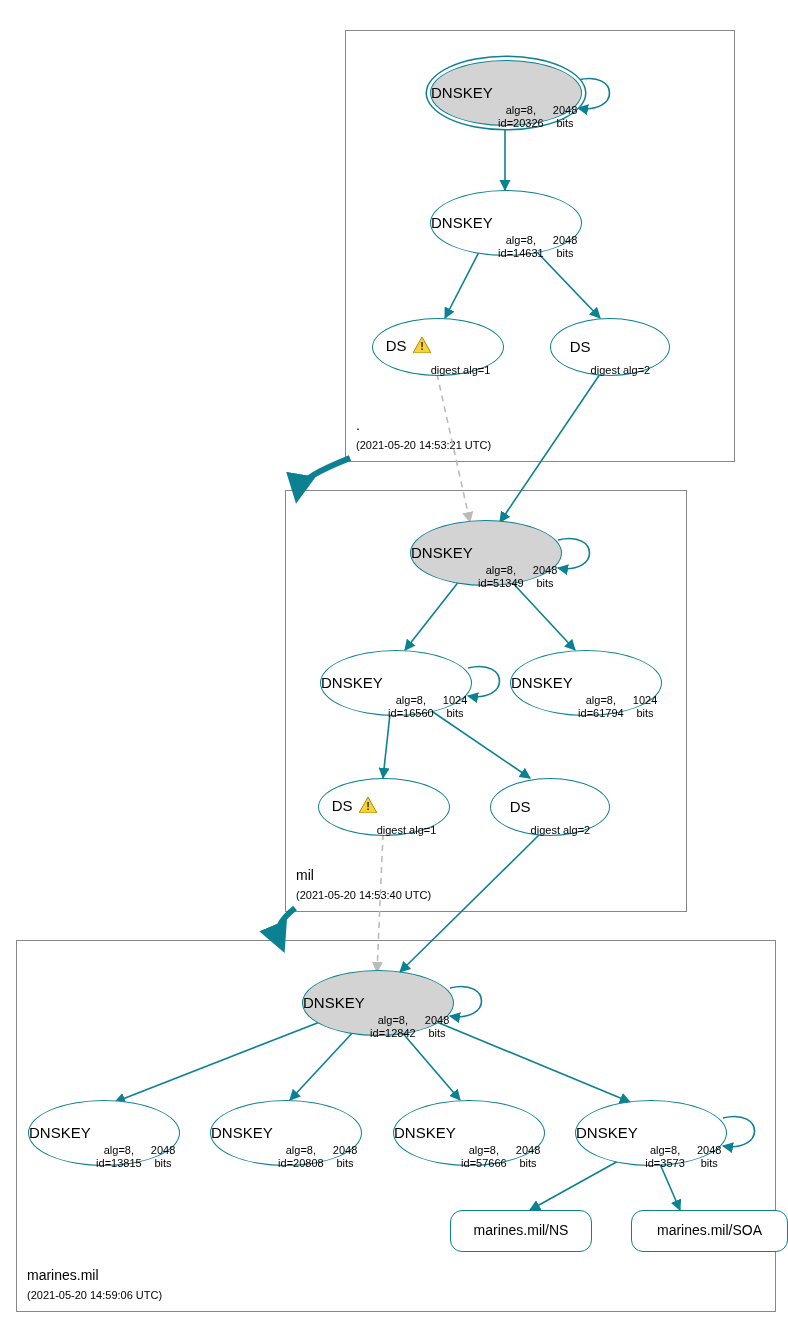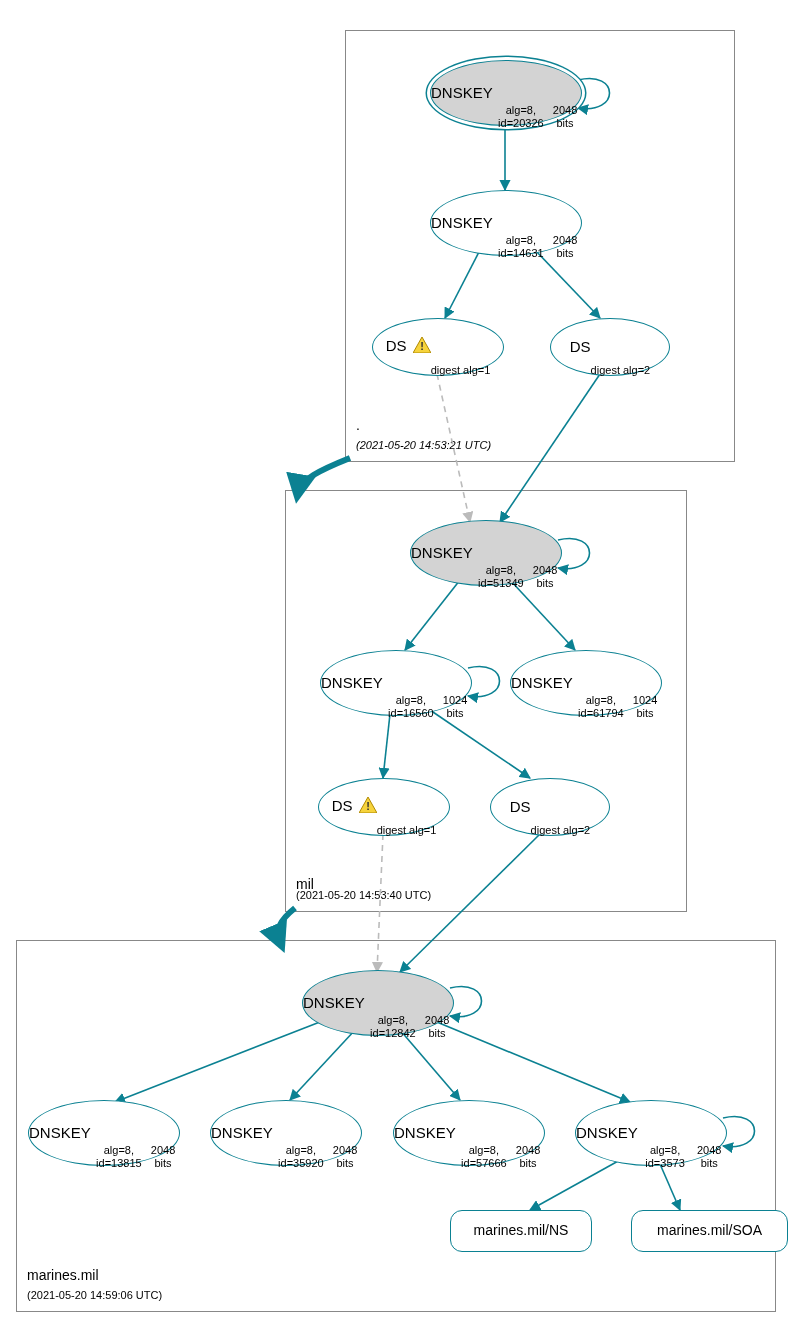--- a/index.html
+++ b/index.html
@@ -75,25 +75,25 @@
     height: 1320px;
     z-index: 1;
     pointer-events: none;
   }
 </style>
 </head>
 <body>
 
 <div class="zone-box" style="left:345px; top:30px; width:388px; height:430px;">
   <span class="zone-label" style="bottom:28px;">.</span>
-  <span class="zone-sublabel" style="bottom:10px;font-style:italic;">(2021-05-20 14:53:21 UTC)</span>
+  <span class="zone-sublabel" style="bottom:10px;">(2021-05-20 14:53:21 UTC)</span>
 </div>
 
 <div class="zone-box" style="left:285px; top:490px; width:400px; height:420px;">
-  <span class="zone-label" style="bottom:19px;">mil</span>
+  <span class="zone-label" style="bottom:28px;">mil</span>
   <span class="zone-sublabel" style="bottom:10px;">(2021-05-20 14:53:40 UTC)</span>
 </div>
 
 <div class="zone-box" style="left:16px; top:940px; width:758px; height:370px;">
   <span class="zone-label" style="bottom:28px;">marines.mil</span>
   <span class="zone-sublabel" style="bottom:10px;text-align:right;">(2021-05-20 14:59:06 UTC)</span>
 </div>
 
 <div class="node ellipse filled double" style="left:430px; top:60px; width:150px; height:64px;">
   <div class="title">DNSKEY</div>
@@ -168,21 +168,21 @@
 </div>
 
 <div class="node ellipse" style="left:28px; top:1100px; width:150px; height:64px;">
   <div class="title">DNSKEY</div>
   <div class="sub">alg=8, id=13815</div>
   <div class="sub">2048 bits</div>
 </div>
 
 <div class="node ellipse" style="left:210px; top:1100px; width:150px; height:64px;">
   <div class="title">DNSKEY</div>
-  <div class="sub">alg=8, id=35920</div>
+  <div class="sub">alg=8, id=20808</div>
   <div class="sub">2048 bits</div>
 </div>
 
 <div class="node ellipse" style="left:393px; top:1100px; width:150px; height:64px;">
   <div class="title">DNSKEY</div>
   <div class="sub">alg=8, id=57666</div>
   <div class="sub">2048 bits</div>
 </div>
 
 <div class="node ellipse" style="left:575px; top:1100px; width:150px; height:64px;">

